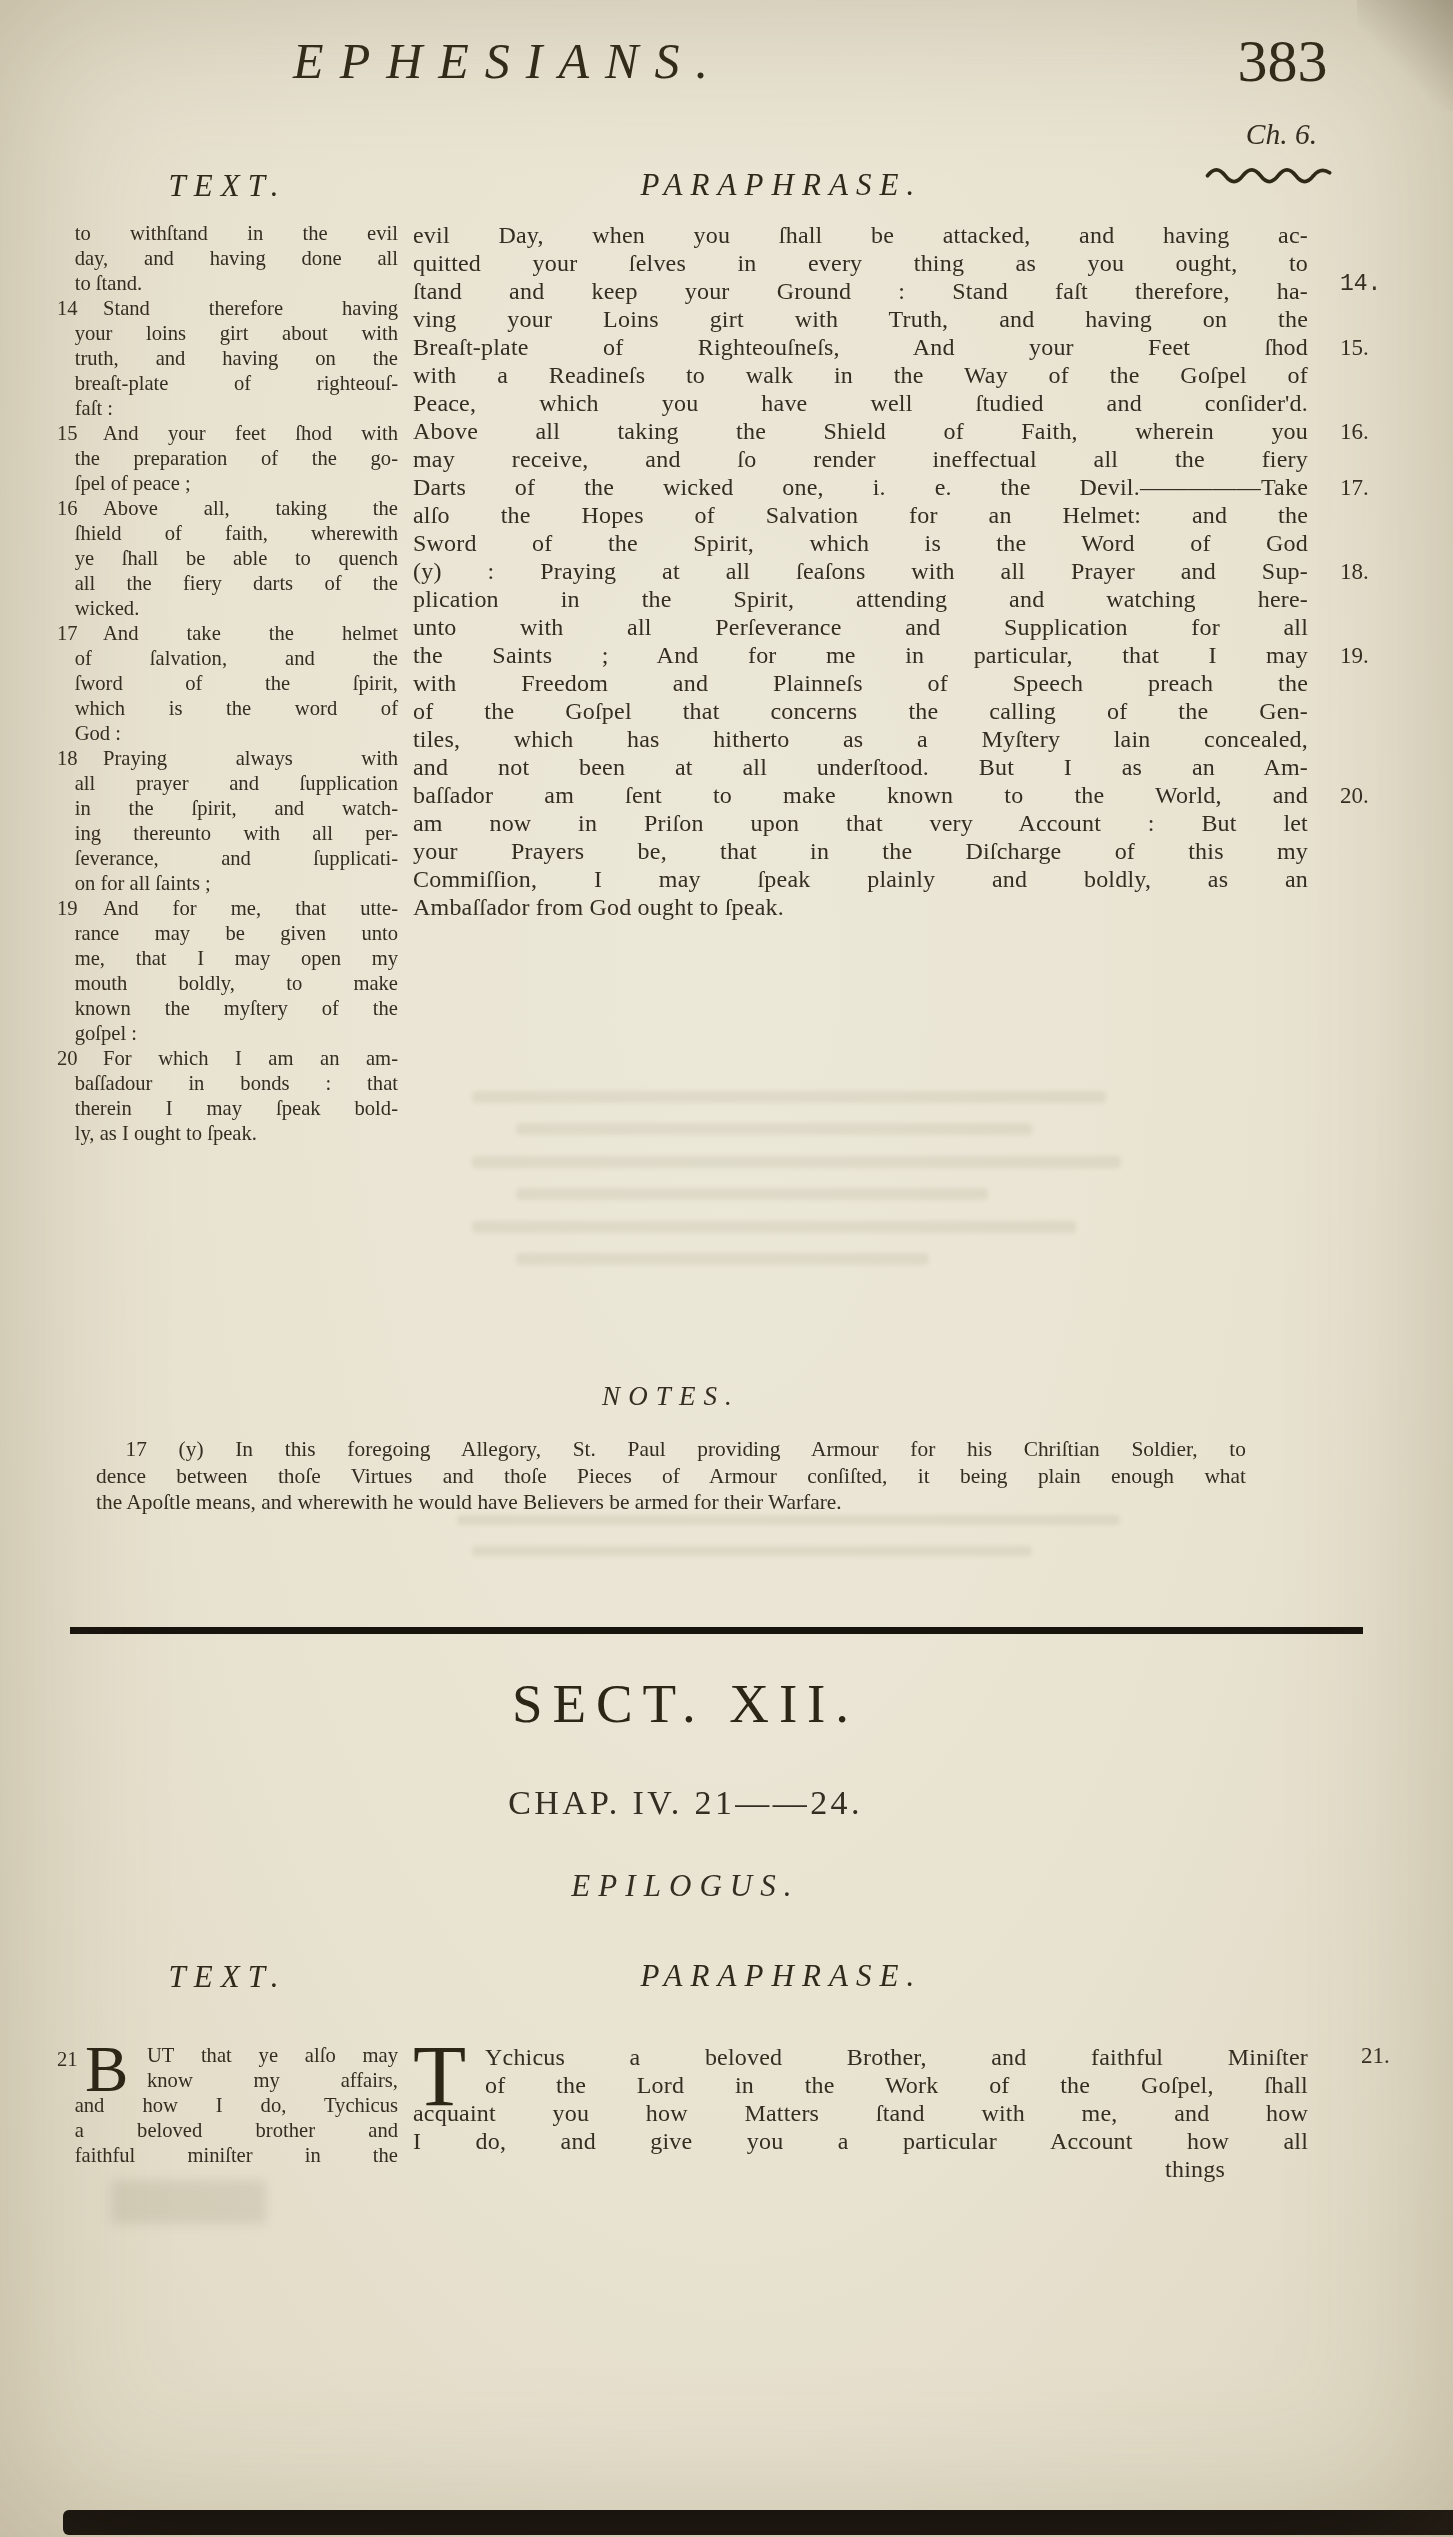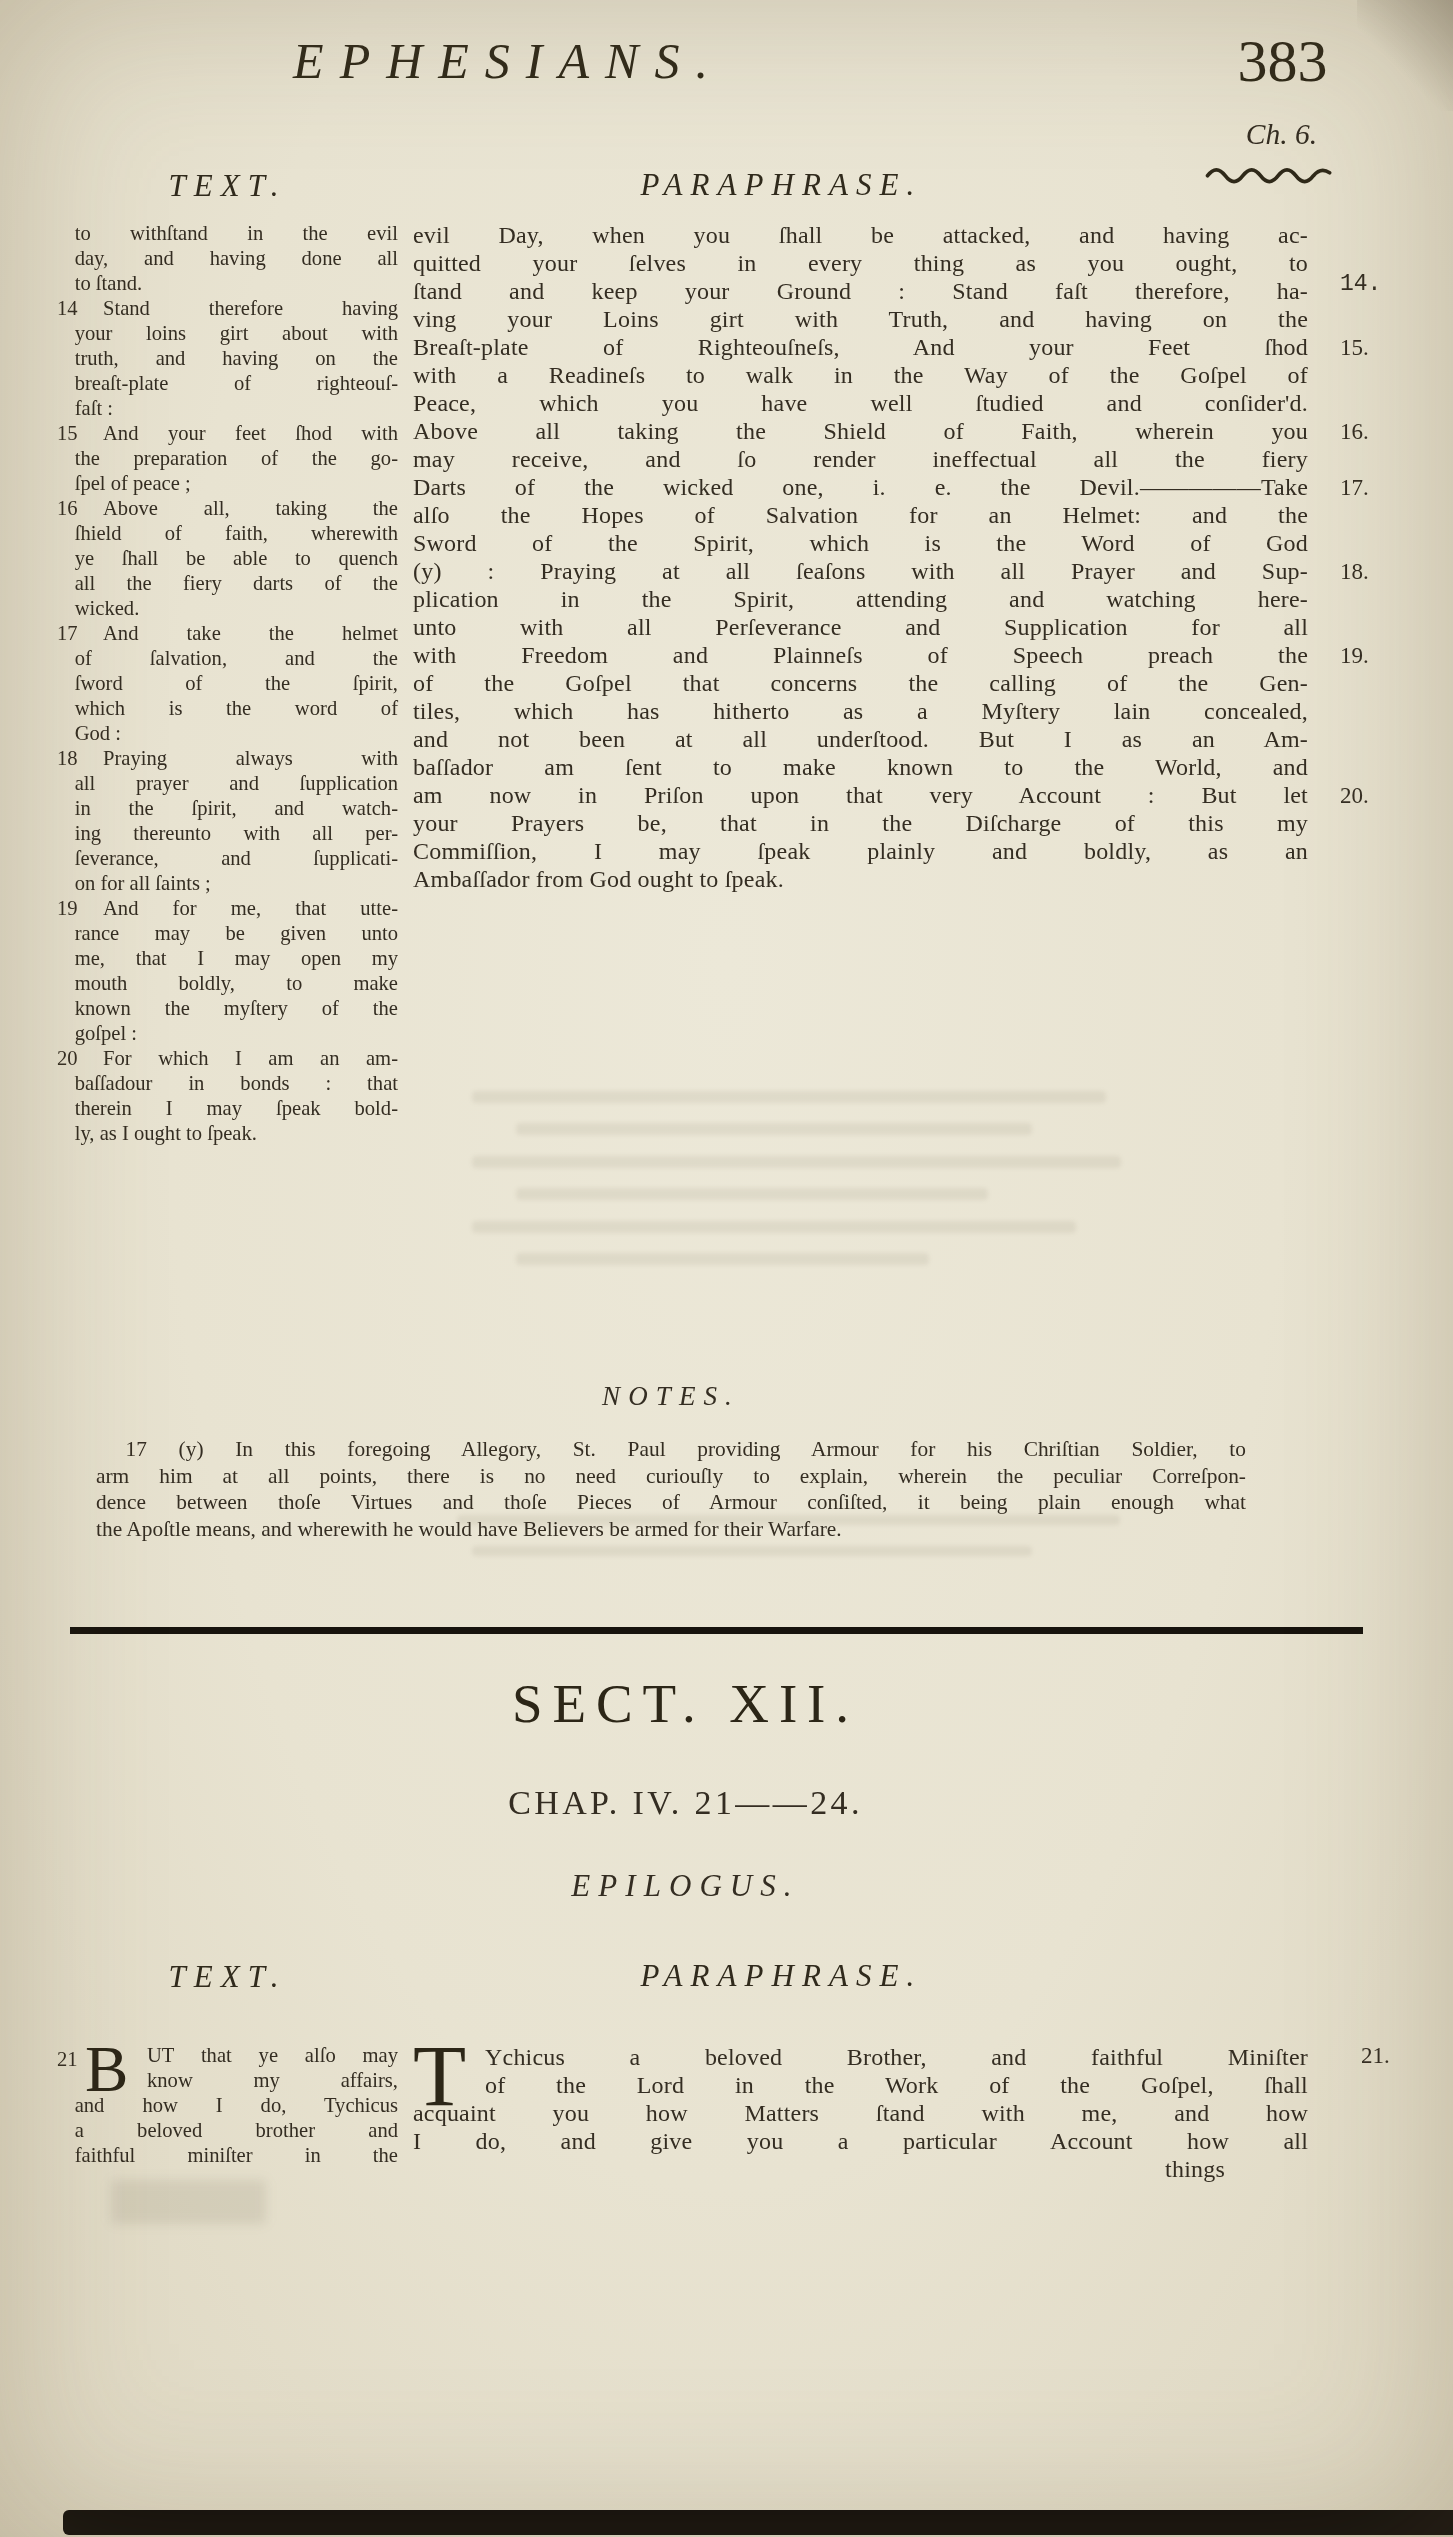--- a/index.html
+++ b/index.html
@@ -178,20 +178,21 @@
       <div class="line">with a Readineſs to walk in the Way of the Goſpel of</div>
       <div class="line">Peace, which you have well ſtudied and conſider'd.</div>
       <div class="line">Above all taking the Shield of Faith, wherein you</div>
       <div class="line">may receive, and ſo render ineffectual all the fiery</div>
       <div class="line">Darts of the wicked one, i. e. the Devil.—————Take</div>
       <div class="line">alſo the Hopes of Salvation for an Helmet: and the</div>
       <div class="line">Sword of the Spirit, which is the Word of God</div>
       <div class="line">(y) : Praying at all ſeaſons with all Prayer and Sup-</div>
       <div class="line">plication in the Spirit, attending and watching here-</div>
       <div class="line">unto with all Perſeverance and Supplication for all</div>
+      <div class="line">the Saints ; And for me in particular, that I may</div>
       <div class="line">with Freedom and Plainneſs of Speech preach the</div>
       <div class="line">of the Goſpel that concerns the calling of the Gen-</div>
       <div class="line">tiles, which has hitherto as a Myſtery lain concealed,</div>
       <div class="line">and not been at all underſtood. But I as an Am-</div>
       <div class="line">baſſador am ſent to make known to the World, and</div>
       <div class="line">am now in Priſon upon that very Account : But let</div>
       <div class="line">your Prayers be, that in the Diſcharge of this my</div>
       <div class="line">Commiſſion, I may ſpeak plainly and boldly, as an</div>
       <div class="line nj">Ambaſſador from God ought to ſpeak.</div>
     </div>
@@ -201,21 +202,20 @@
       <div class="mnum" style="top: 196px;">16.</div>
       <div class="mnum" style="top: 252px;">17.</div>
       <div class="mnum" style="top: 336px;">18.</div>
       <div class="mnum" style="top: 420px;">19.</div>
       <div class="mnum" style="top: 560px;">20.</div>
     </div>
 
   <div class="noteshead">NOTES.</div>
   <div class="notesbody">
       <div class="line ind">17 (y) In this foregoing Allegory, St. Paul providing Armour for his Chriſtian Soldier, to</div>
-      <div class="line">arm him at all points, there is no need curiouſly to explain, wherein the peculiar Correſpon-</div>
       <div class="line">dence between thoſe Virtues and thoſe Pieces of Armour conſiſted, it being plain enough what</div>
       <div class="line nj">the Apoſtle means, and wherewith he would have Believers be armed for their Warfare.</div>
     </div>
 
   <div class="rule"></div>
   <div class="sect-title">SECT. XII.</div>
   <div class="chap-line">CHAP. IV. 21——24.</div>
   <div class="epilogus">EPILOGUS.</div>
 
   <div class="colhead texthead2">TEXT.</div>

